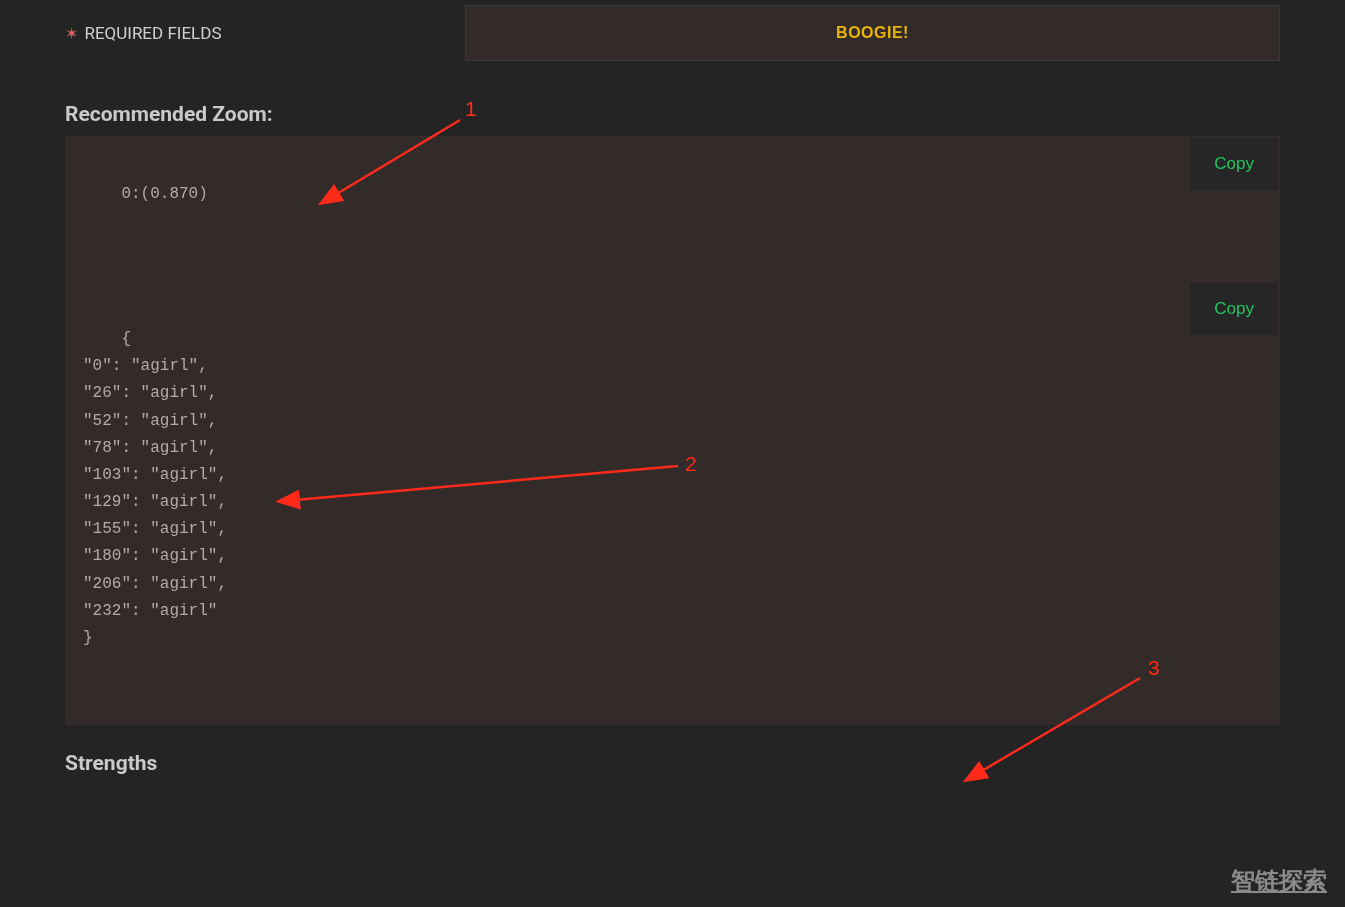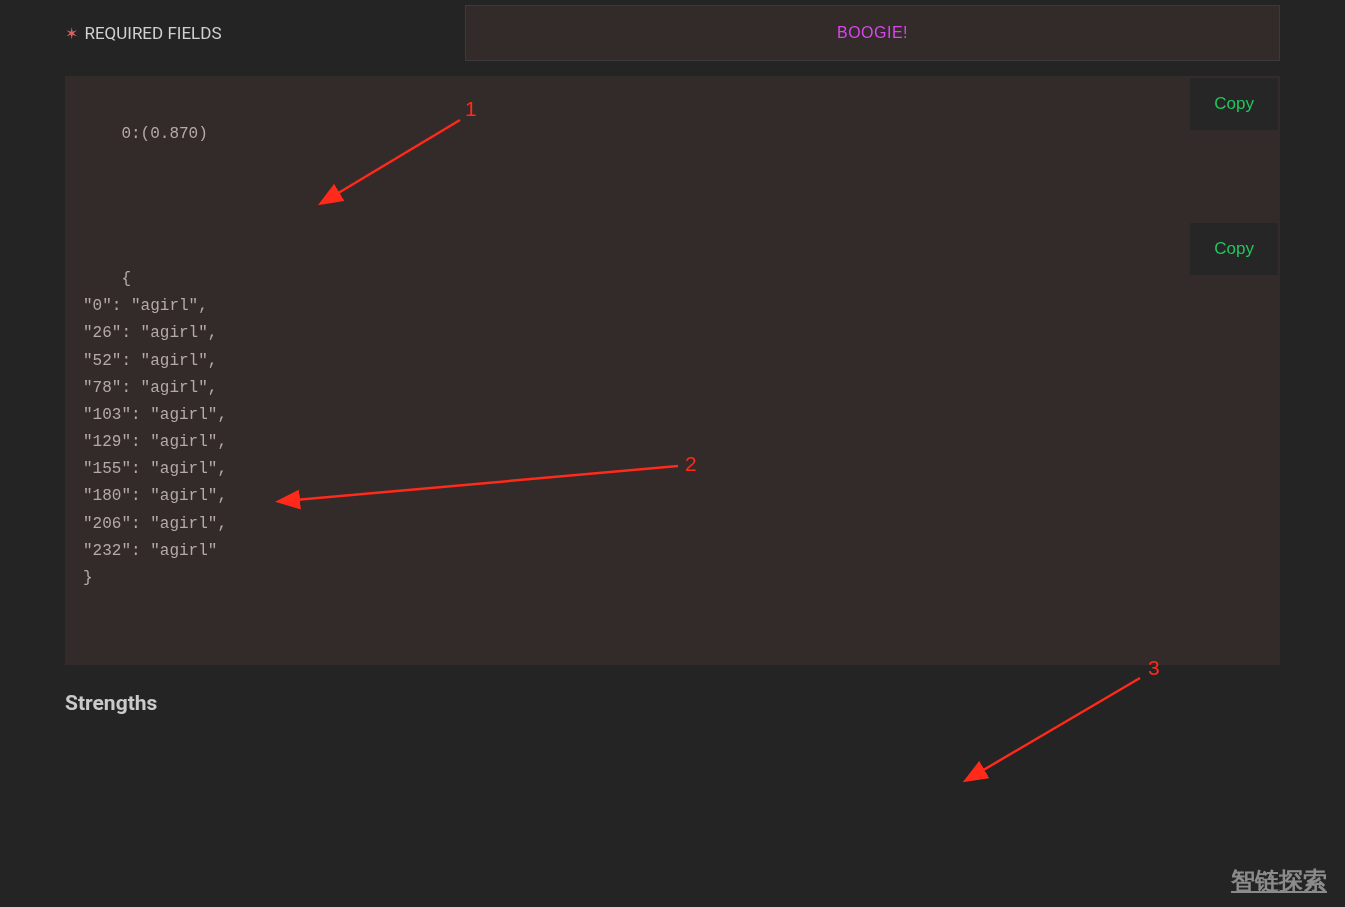--- a/index.html
+++ b/index.html
@@ -29,22 +29,22 @@
       color: #d0d0d0;
     }
     .required-star {
       color: #e06060;
       font-size: 16px;
     }
     .btn {
       flex: 1;
       background-color: #332a2a;
       border: 1px solid #3a3a3a;
-      color: #d946ef;
-      font-weight: 400;
+      color: #eab308;
+      font-weight: 700;
       font-size: 16px;
       letter-spacing: 0.5px;
       padding: 18px 0;
       cursor: pointer;
     }
     .btn-reset {
       background-color: #262626;
     }
     .content {
       padding: 10px 65px 30px 65px;
@@ -115,20 +115,21 @@
 <div class="header-row">
   <div class="required-fields">
     <span class="required-star">✶</span>
     <span>REQUIRED FIELDS</span>
   </div>
   <button class="btn">BOOGIE!</button>
 </div>
 
 <div class="content">
 
+  <h2 class="section-label">Recommended Zoom:</h2>
   <div class="code-box">
     <span>0:(0.870)</span>
     <button class="copy-btn">Copy</button>
   </div>
 
   <div class="code-box">
     <span style="white-space:pre;">{
 "0": "agirl",
 "26": "agirl",
 "52": "agirl",

